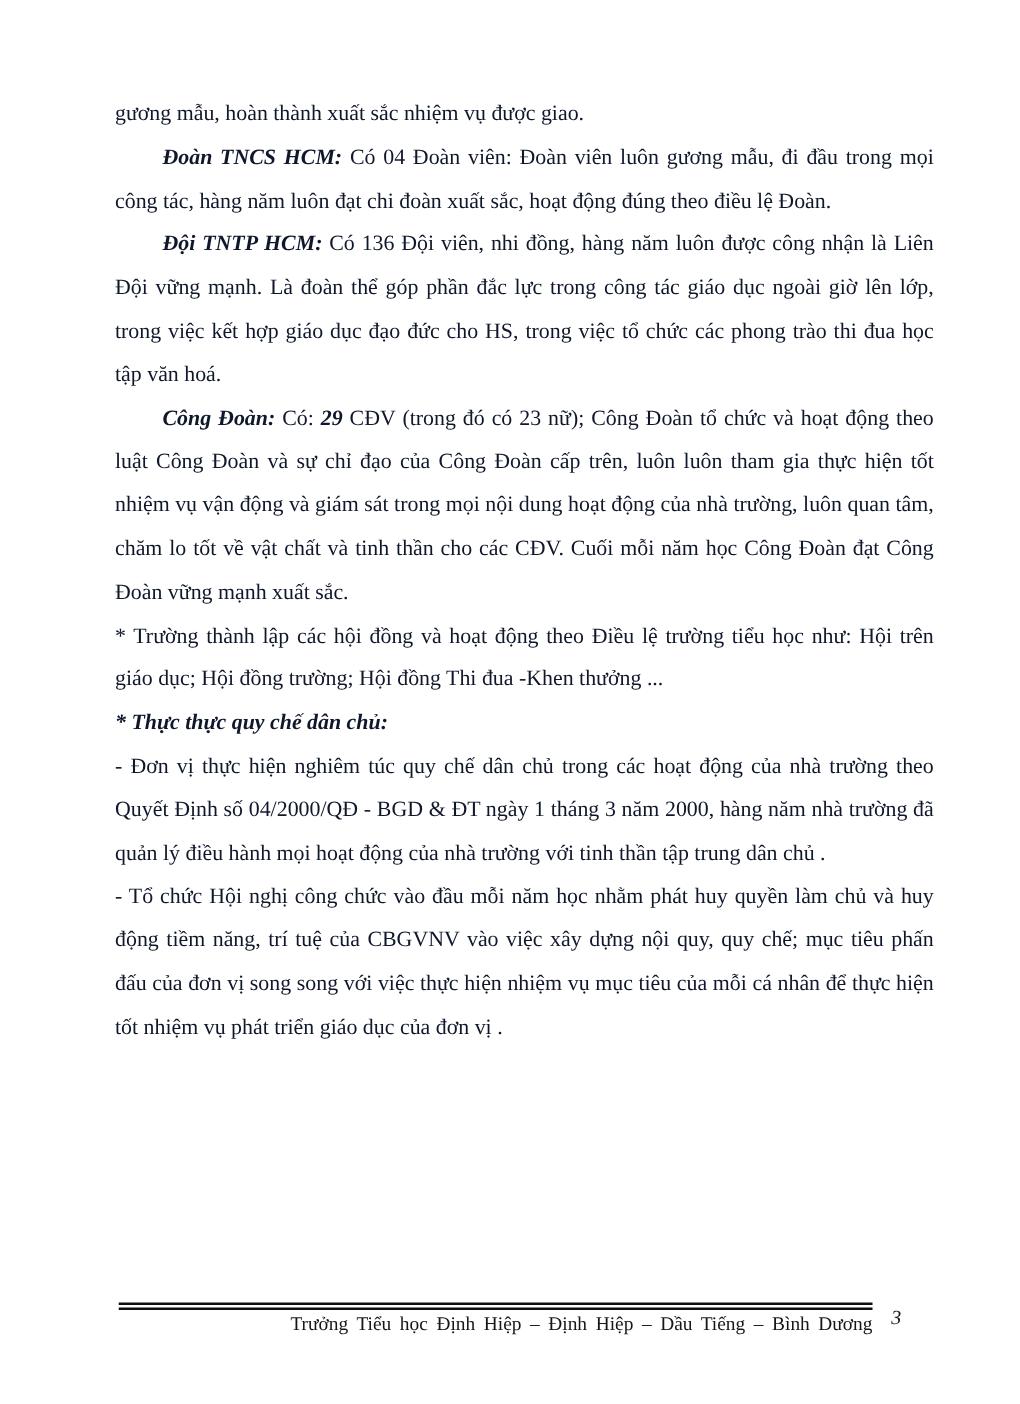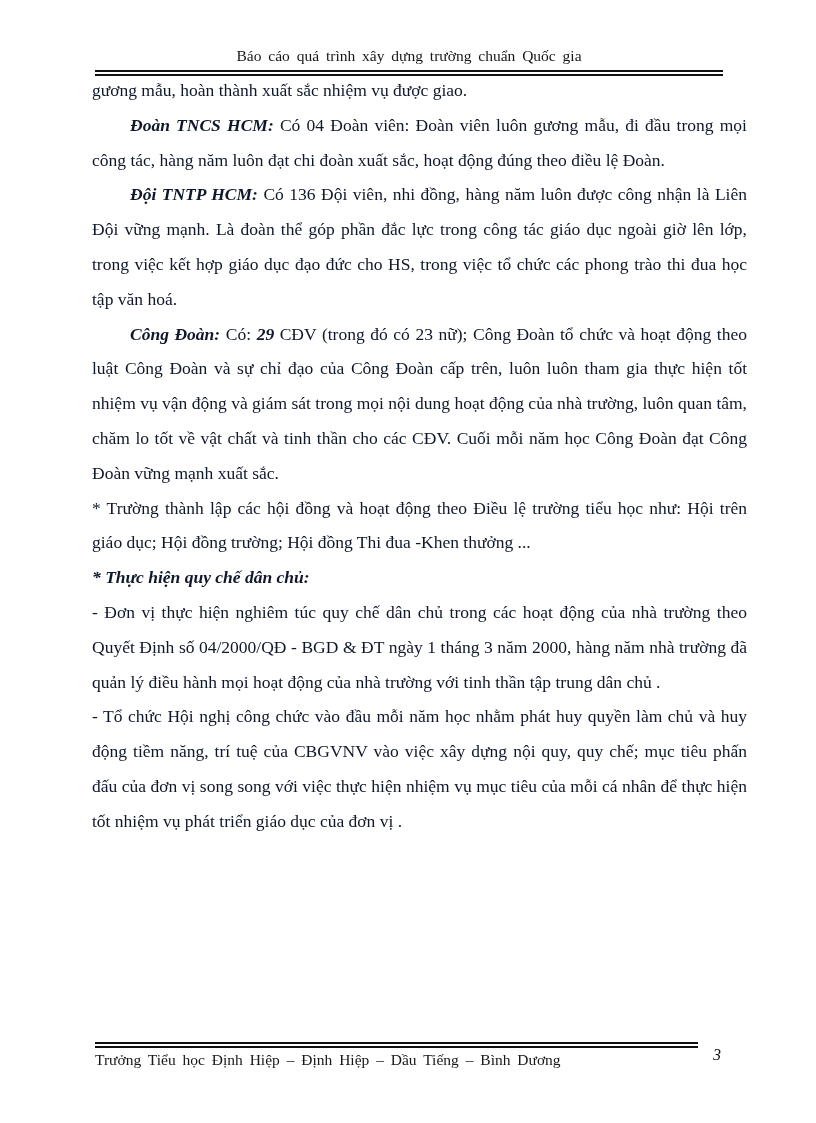--- a/index.html
+++ b/index.html
@@ -66,53 +66,49 @@
   }
   .footer-rule {
     width: 603px;
     height: 2px;
     border-top: 2px solid #0f0f0f;
     border-bottom: 2px solid #0f0f0f;
   }
   .footer-text {
     width: 603px;
     margin-top: 2px;
-    text-align: left;
+    text-align: right;
     font-size: 15.5px;
     line-height: 20px;
     word-spacing: 3px;
     white-space: nowrap;
     color: #161616;
   }
   .page-number {
     position: absolute;
     top: 4px;
     left: 618px;
     font-size: 16px;
     font-style: italic;
     color: #161616;
   }
 </style>
 </head>
 <body>
 
 <div class="page">
 
-  <div class="header">
-    <div class="header-title">Báo cáo quá trình xây dựng trường chuẩn Quốc gia</div>
-    <div class="header-rule"></div>
-  </div>
 
   <div class="content" id="content">
       <p><span>gương mẫu, hoàn thành xuất sắc nhiệm vụ được giao.</span></p>
       <p class="indent"><span class="seg-b">Đoàn TNCS HCM:</span><span> Có 04 Đoàn viên:  Đoàn viên luôn gương mẫu, đi đầu trong mọi công tác, hàng năm luôn đạt chi đoàn xuất sắc, hoạt động đúng theo điều lệ Đoàn.</span></p>
       <p class="indent"><span class="seg-b">Đội TNTP HCM:</span><span> Có 136 Đội viên,  nhi đồng, hàng năm luôn được công nhận là Liên Đội vững mạnh. Là đoàn thể góp phần đắc lực trong công tác giáo dục ngoài giờ lên lớp, trong việc kết hợp giáo dục đạo đức cho HS, trong việc tổ chức các phong trào thi đua học tập văn hoá.</span></p>
       <p class="indent"><span class="seg-b">Công Đoàn:</span><span> Có: </span><span class="seg-b">29</span><span> CĐV (trong đó có 23 nữ);  Công Đoàn tổ chức và hoạt động theo luật Công Đoàn và sự chỉ đạo của Công Đoàn cấp trên, luôn luôn tham gia thực hiện tốt nhiệm vụ vận động và giám sát trong mọi nội dung hoạt động của nhà trường, luôn quan tâm, chăm lo tốt về vật chất và tinh thần cho các CĐV. Cuối mỗi năm học  Công Đoàn đạt Công Đoàn vững mạnh xuất sắc.</span></p>
       <p><span>* Trường thành lập các hội đồng và hoạt động theo Điều lệ trường tiểu học như: Hội trên giáo dục; Hội đồng trường; Hội đồng Thi đua -Khen thưởng ...</span></p>
-      <p><span class="seg-bi">* Thực hiện quy chế dân chủ:</span></p>
+      <p><span class="seg-bi">* Thực thực quy chế dân chủ:</span></p>
       <p><span>- Đơn vị thực hiện nghiêm túc quy chế dân chủ trong các hoạt động  của nhà trường theo Quyết Định số 04/2000/QĐ - BGD &amp; ĐT ngày 1 tháng 3 năm 2000, hàng năm nhà trường đã quản lý điều hành mọi hoạt động của nhà trường với tinh thần tập trung dân chủ .</span></p>
       <p><span>- Tổ chức Hội nghị  công chức vào đầu mỗi năm học nhằm phát huy quyền làm chủ và huy động tiềm năng, trí tuệ của CBGVNV vào việc xây dựng nội quy, quy chế; mục tiêu phấn đấu của đơn vị  song song với việc thực hiện nhiệm vụ mục tiêu của mỗi cá nhân để thực hiện tốt nhiệm vụ phát triển giáo dục của đơn vị .</span></p>
     </div>
 
   <div class="footer">
     <div class="footer-rule"></div>
     <div class="footer-text">Trưởng Tiểu học Định Hiệp – Định Hiệp – Dầu Tiếng – Bình Dương</div>
     <div class="page-number">3</div>
   </div>
 

